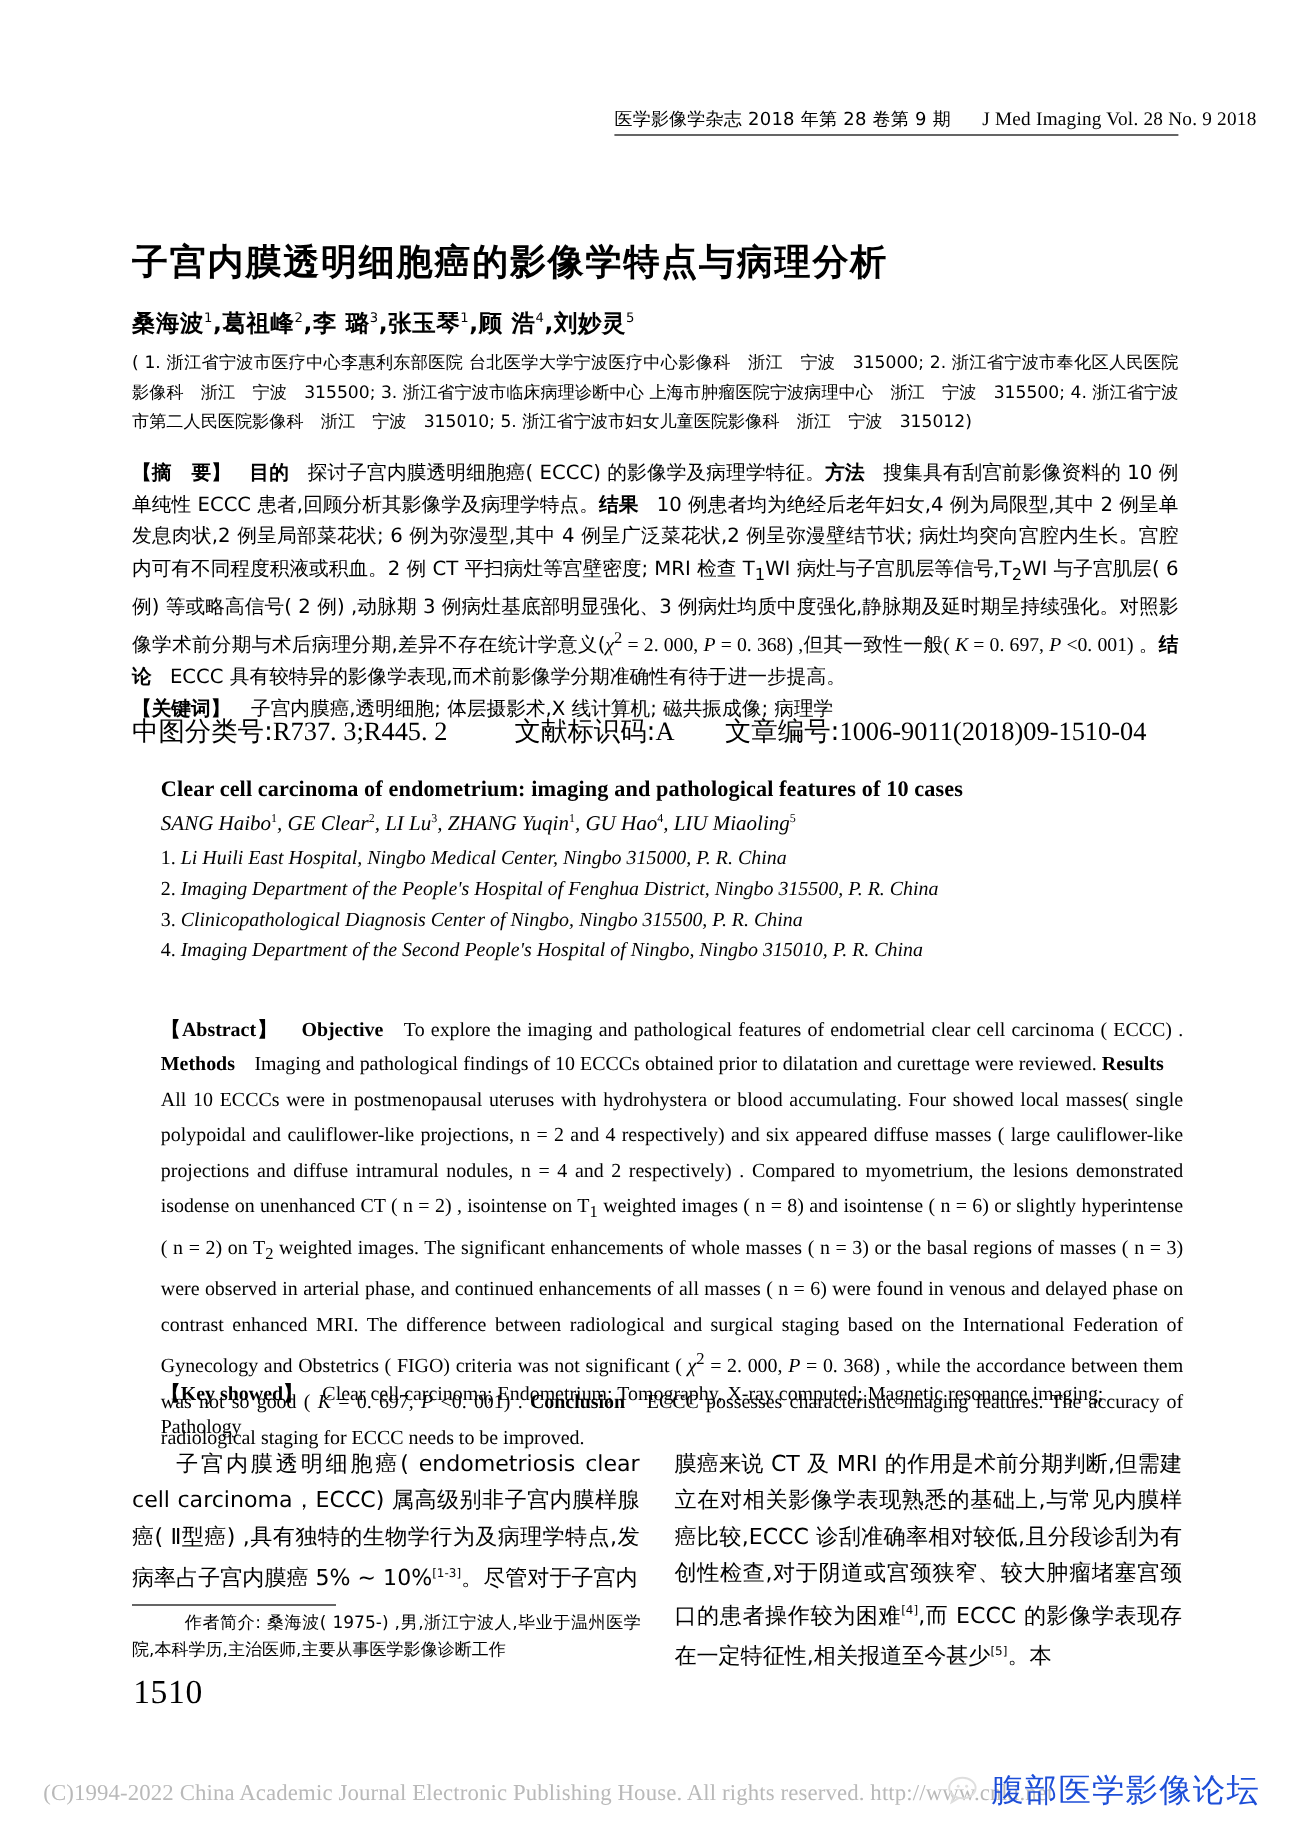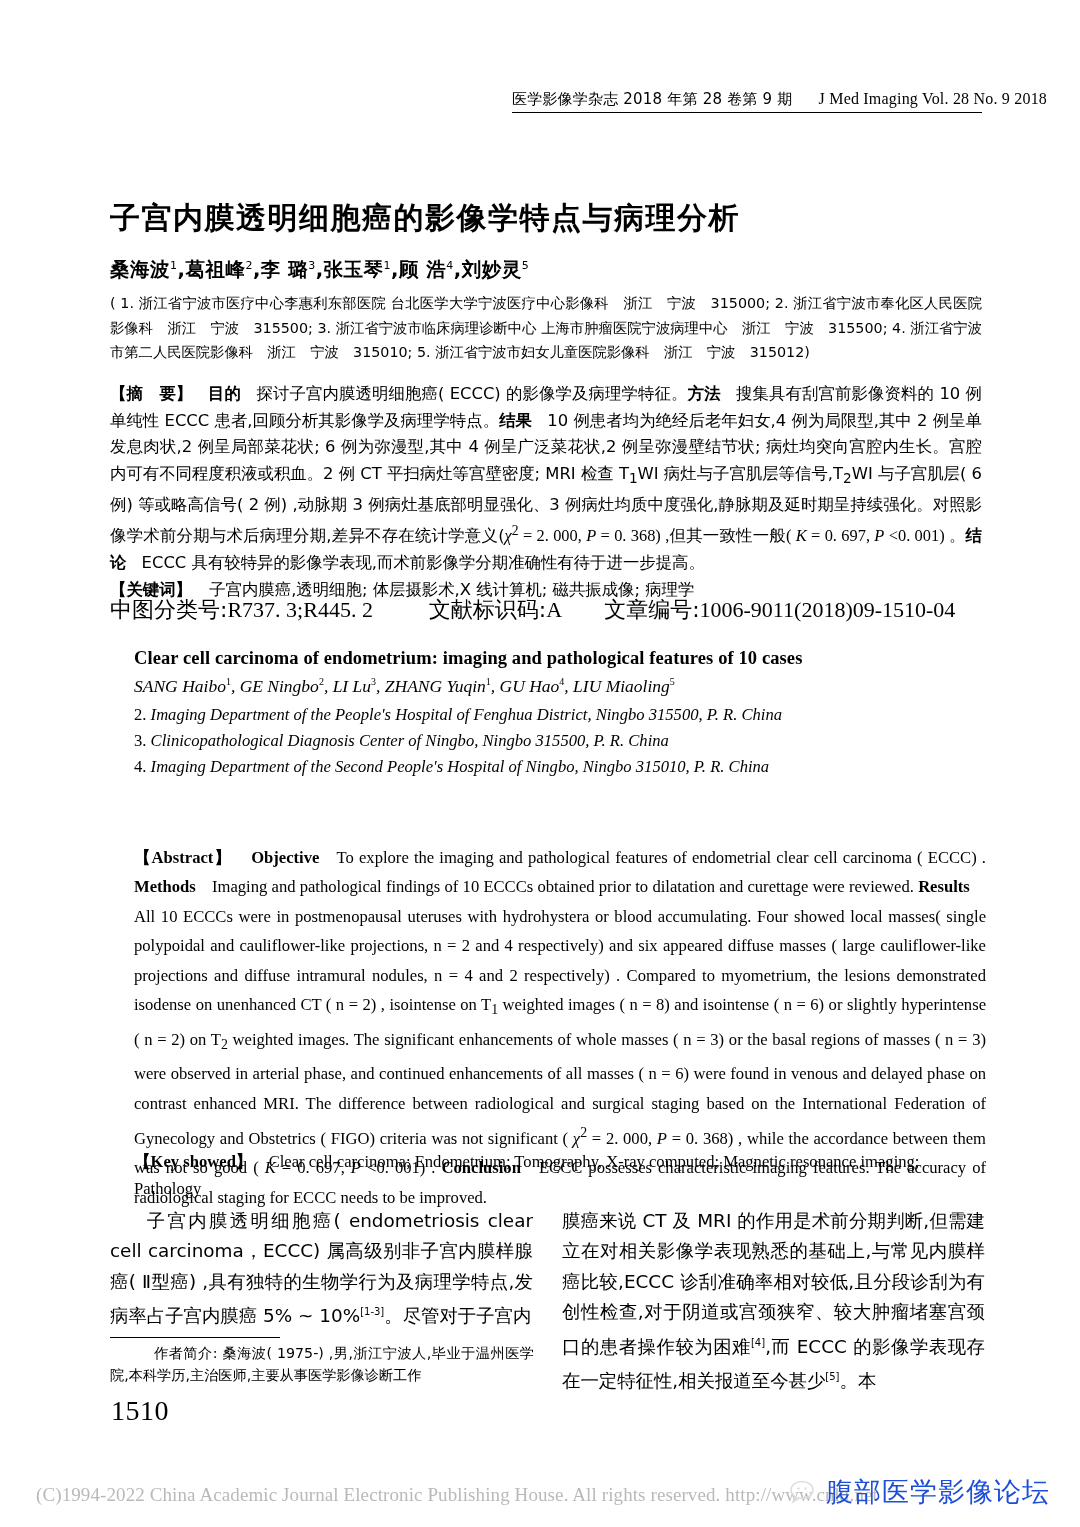--- a/index.html
+++ b/index.html
@@ -279,23 +279,24 @@
     <p>
       <span class="lbl">【关键词】</span>
       <span style="display:inline-block;width:12px"></span><span>子宫内膜癌,透明细胞; 体层摄影术,X 线计算机; 磁共振成像; 病理学</span>
     </p>
   </div>
 
   <div class="cls-cn"><span>中图分类号:</span><span class="serifnum">R737. 3;R445. 2</span>        <span>文献标识码:</span><span class="serifnum">A</span>      <span>文章编号:</span><span class="serifnum">1006-9011(2018)09-1510-04</span></div>
 
   <div class="title-en">Clear cell carcinoma of endometrium:  imaging and pathological features of 10 cases</div>
 
-  <div class="authors-en"><span><span>SANG Haibo</span><sup>1</sup></span>, <span><span>GE Ningbo</span><sup>2</sup></span>, <span><span>LI Lu</span><sup>3</sup></span>, <span><span>ZHANG Yuqin</span><sup>1</sup></span>, <span><span>GU Hao</span><sup>4</sup></span>, <span><span>LIU Miaoling</span><sup>5</sup></span></div>
+  <div class="authors-en"><span><span>SANG Haibo</span><sup>1</sup></span>, <span><span>GE Clear</span><sup>2</sup></span>, <span><span>LI Lu</span><sup>3</sup></span>, <span><span>ZHANG Yuqin</span><sup>1</sup></span>, <span><span>GU Hao</span><sup>4</sup></span>, <span><span>LIU Miaoling</span><sup>5</sup></span></div>
 
   <div class="affil-en">
+    <div><span class="num">1.</span> <span>Li Huili East Hospital, Ningbo Medical Center, Ningbo 315000, P. R. China</span></div>
     <div><span class="num">2.</span> <span>Imaging Department of the People's Hospital of Fenghua District, Ningbo 315500, P. R. China</span></div>
     <div><span class="num">3.</span> <span>Clinicopathological Diagnosis Center of Ningbo, Ningbo 315500, P. R. China</span></div>
     <div><span class="num">4.</span> <span>Imaging Department of the Second People's Hospital of Ningbo, Ningbo 315010, P. R. China</span></div>
   </div>
 
   <div class="abs-en">
     <p><b>【Abstract】</b>
       <span style="display:inline-block;width:14px"></span><b>Objective</b>
       <span style="display:inline-block;width:12px"></span><span>To explore the imaging and pathological features of endometrial clear cell carcinoma ( ECCC) .</span>
       <b>Methods</b>

